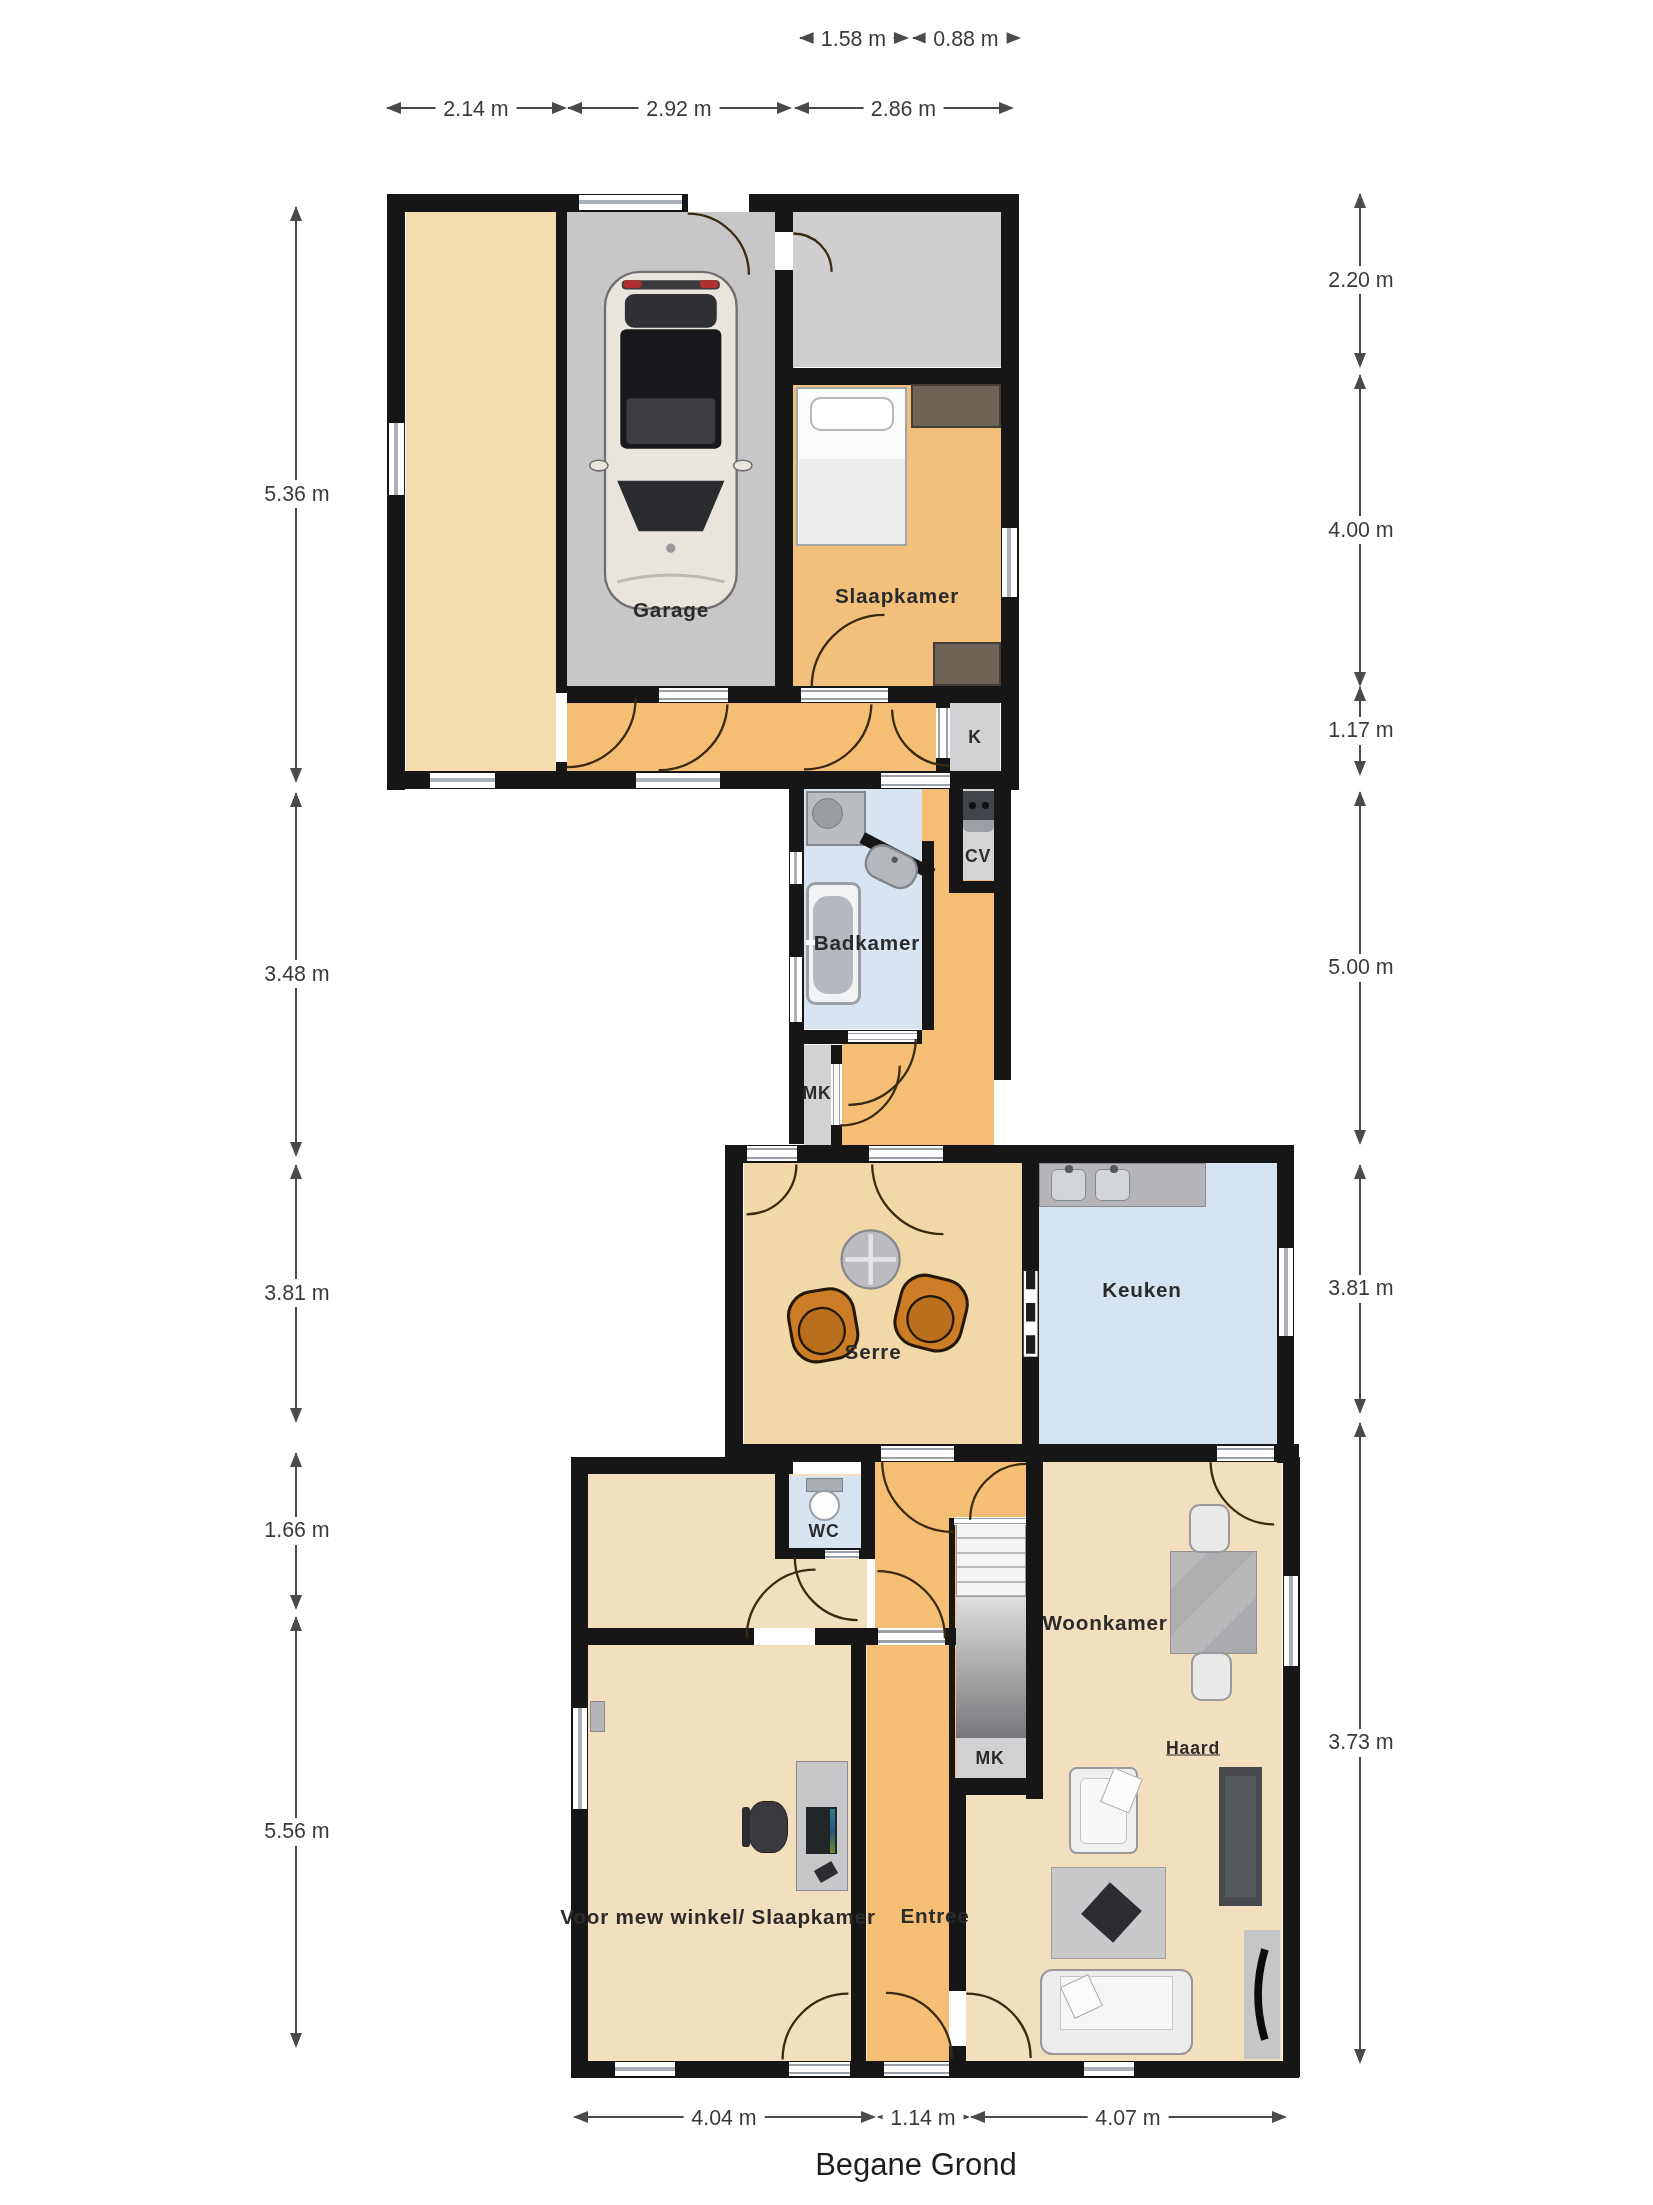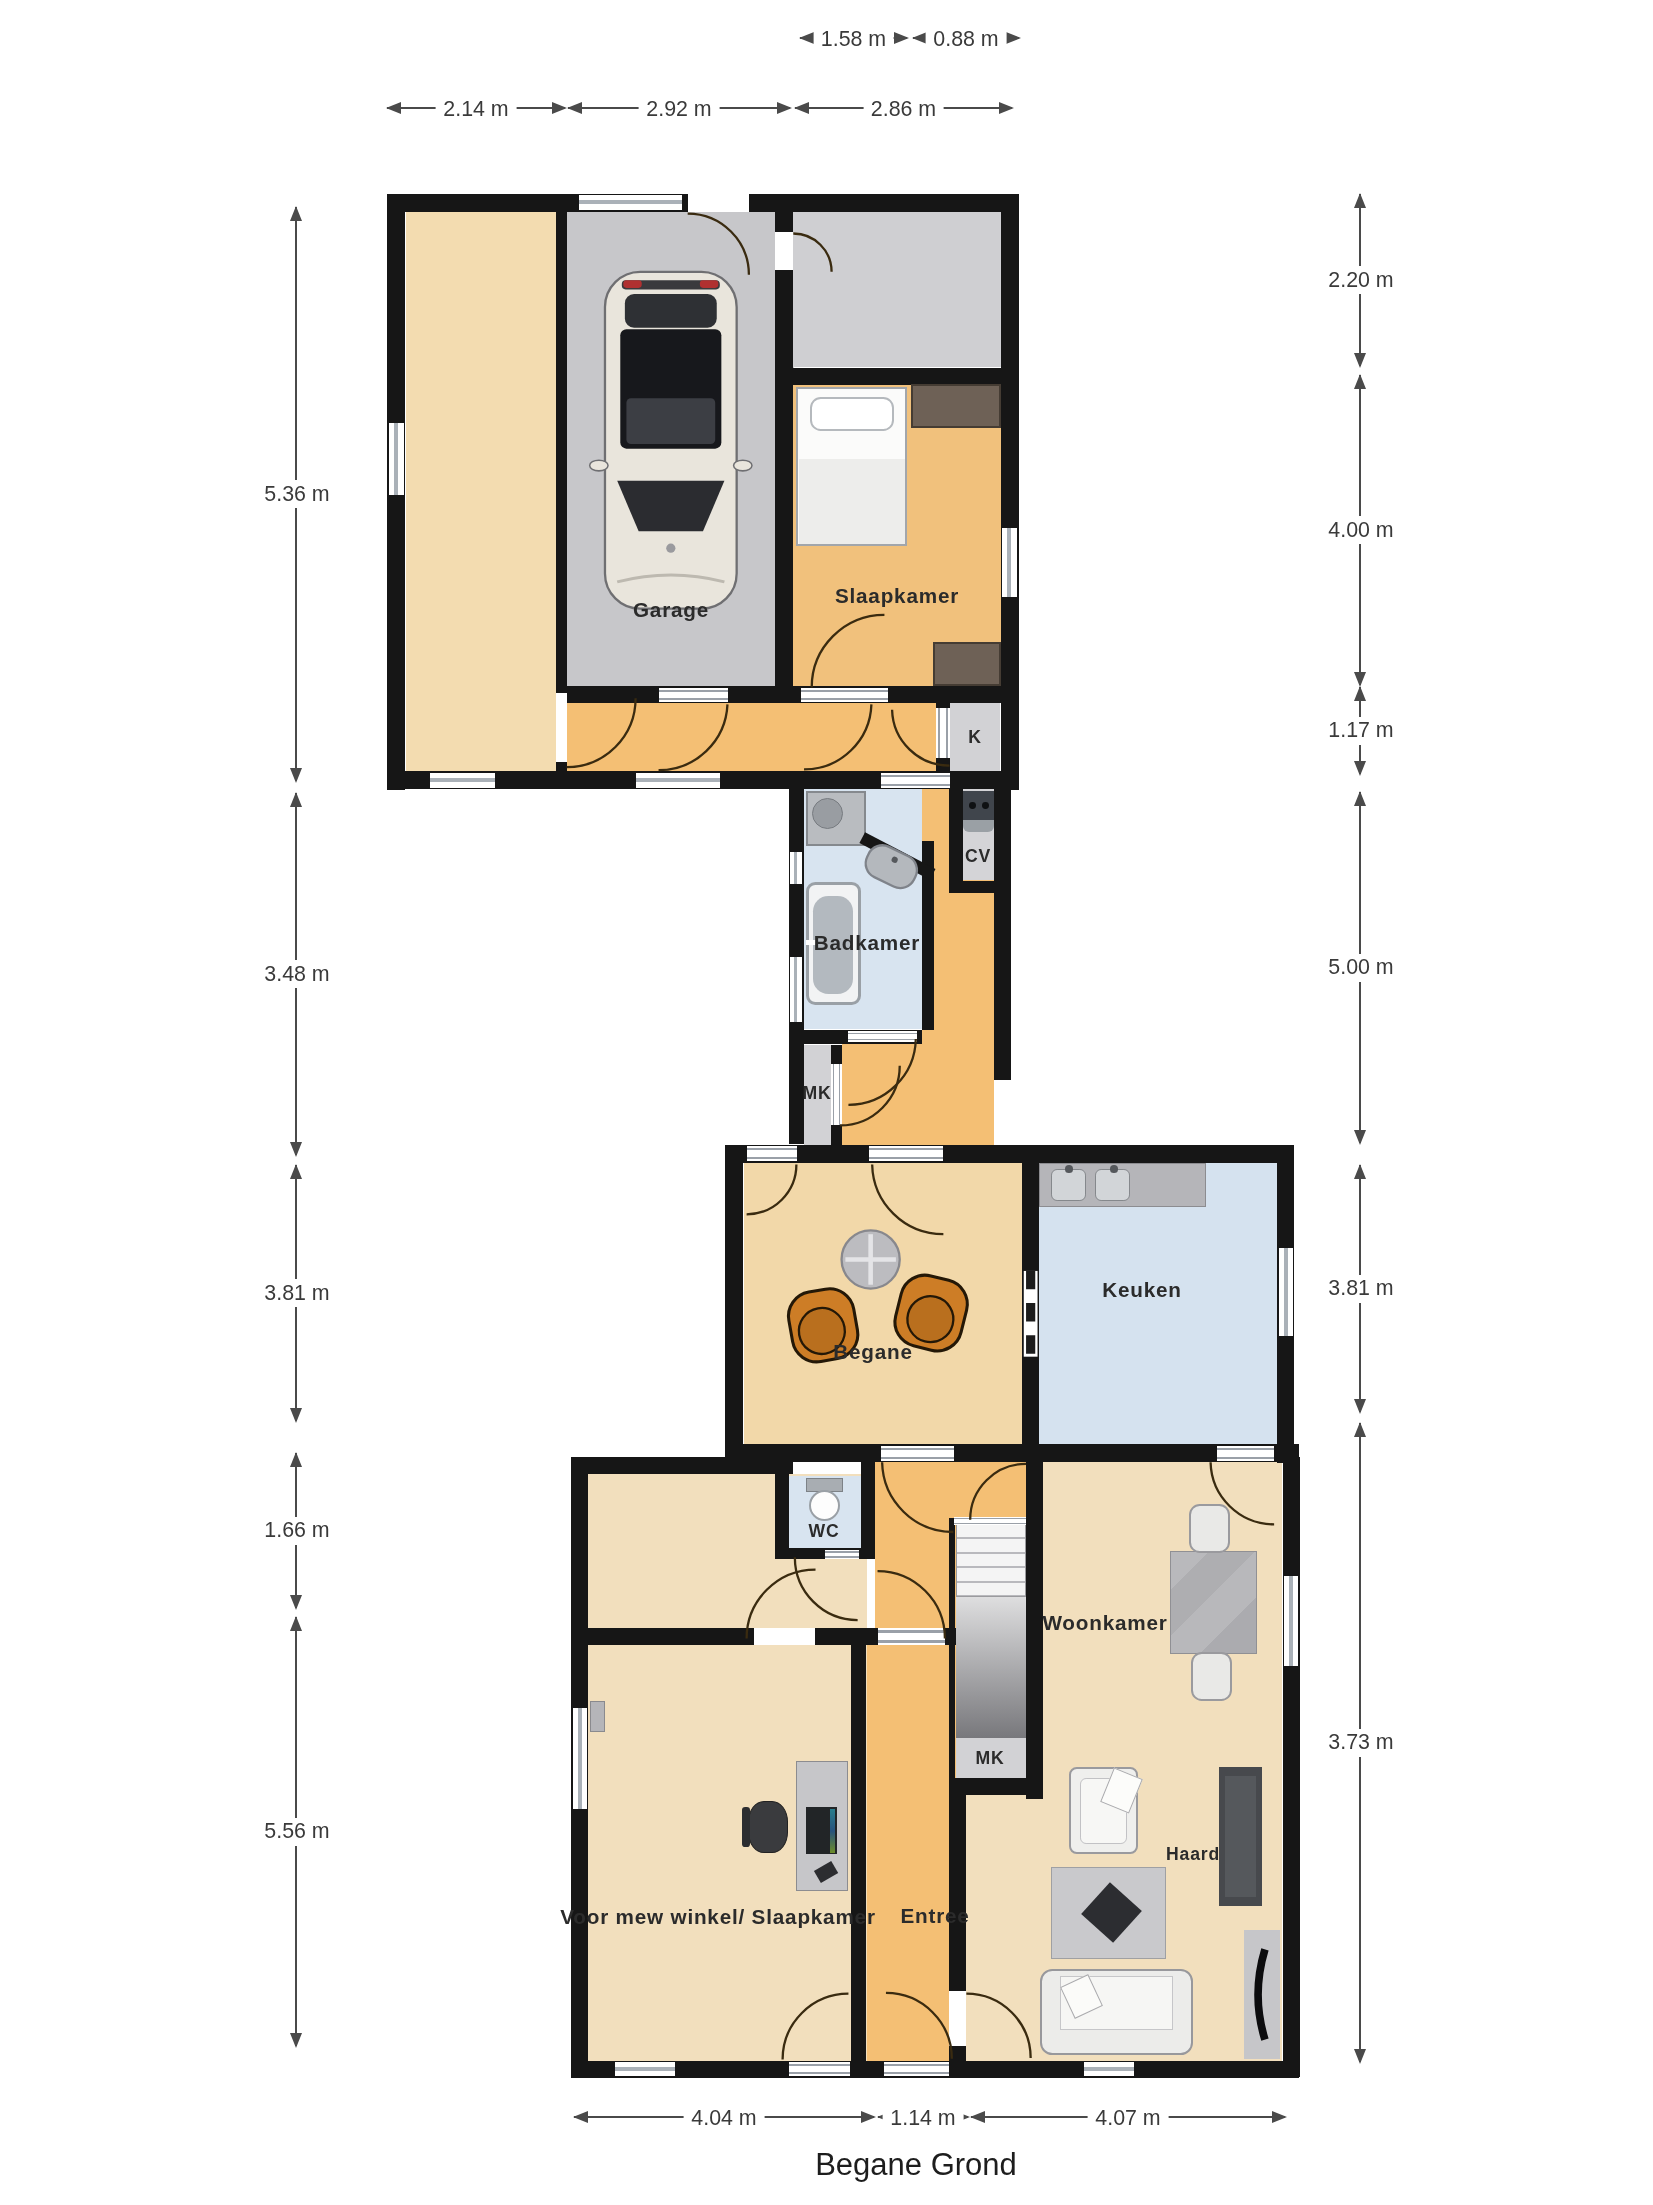--- a/index.html
+++ b/index.html
@@ -246,26 +246,26 @@
       <path d="M950,920 A90,90 0 0 1 860,1006"></path>
     </g>
   </svg>
 
   <div class="room-label" style="left:671px;top:610px;">Garage</div>
   <div class="room-label" style="left:897px;top:596px;">Slaapkamer</div>
   <div class="room-label small" style="left:975px;top:737px;">K</div>
   <div class="room-label small" style="left:978px;top:856px;">CV</div>
   <div class="room-label" style="left:867px;top:943px;">Badkamer</div>
   <div class="room-label small" style="left:817px;top:1093px;">MK</div>
-  <div class="room-label" style="left:873px;top:1352px;">Begane</div>
+  <div class="room-label" style="left:873px;top:1352px;">Serre</div>
   <div class="room-label" style="left:1142px;top:1290px;">Keuken</div>
   <div class="room-label small" style="left:824px;top:1531px;text-align:center;">WC</div>
   <div class="room-label" style="left:1105px;top:1623px;">Woonkamer</div>
   <div class="room-label small" style="left:990px;top:1758px;">MK</div>
-  <div class="room-label small" style="left:1193px;top:1854px;">Haard</div>
+  <div class="room-label small" style="left:1193px;top:1748px;text-decoration:underline;">Haard</div>
   <div class="room-label" style="left:911px;top:1916px;margin-left:24px;">Entree</div>
   <div class="room-label" style="left:718px;top:1917px;">Voor mew winkel/ Slaapkamer</div>
 
   <div class="dim-h" style="left:800px;top:37px;width:107px;text-align:center;">
     <span class="ar-l"></span>
       <span class="ar-r"></span>
     <span class="dim-label">1.58 m</span>
   </div>
   <div class="dim-h" style="left:913px;top:37px;width:106px;">
     <span class="ar-l"></span>

